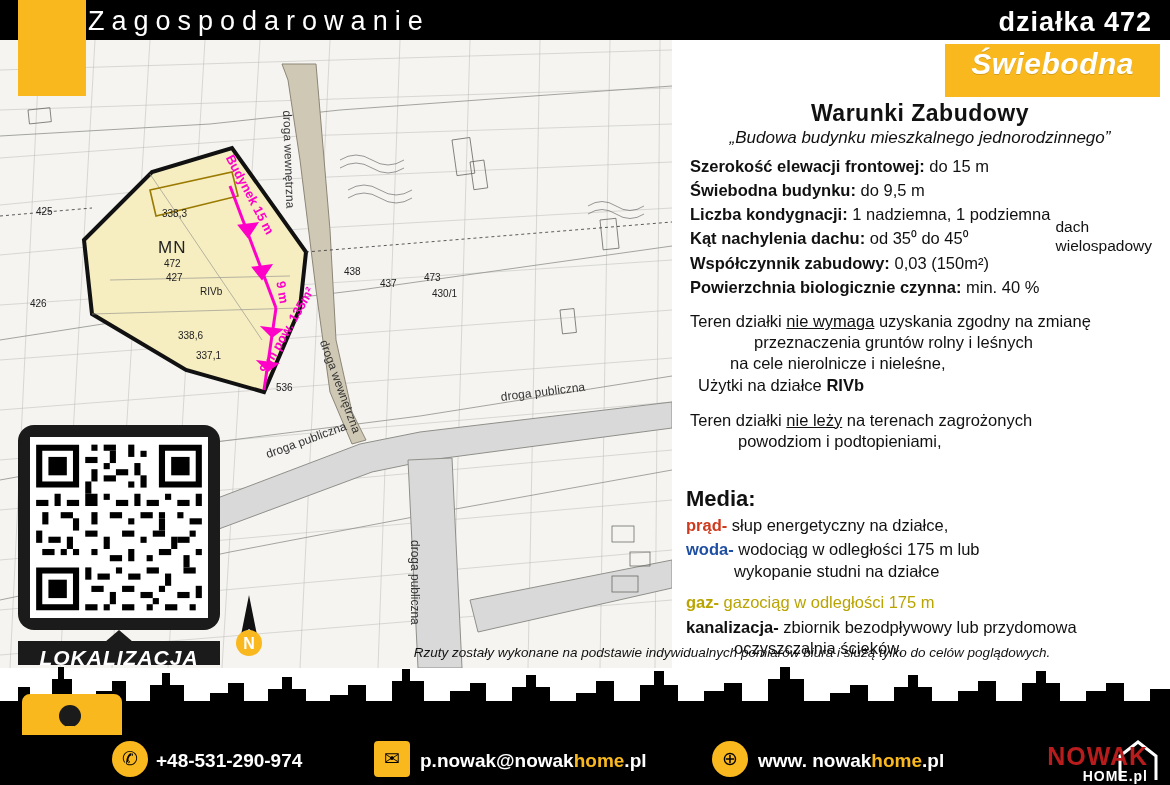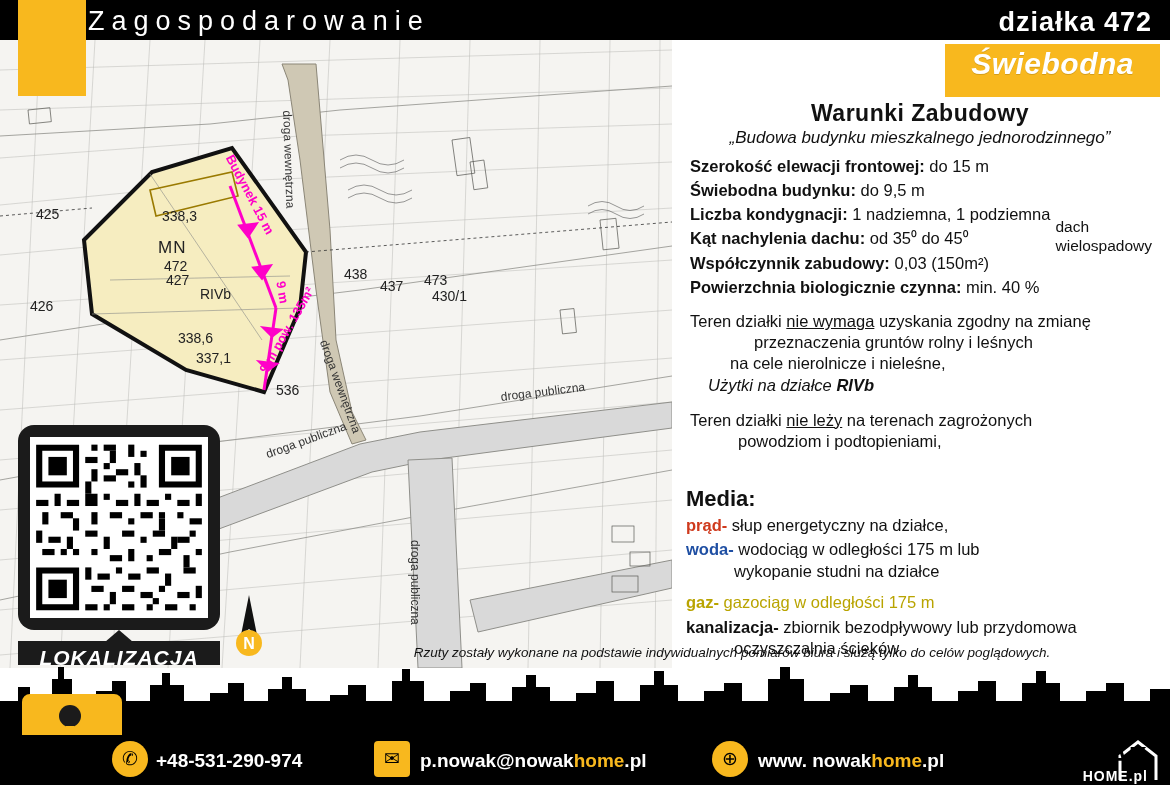--- a/index.html
+++ b/index.html
@@ -85,21 +85,21 @@
   .wz-line { font-size:16.5px; margin:3.5px 0 3.5px 8px; line-height:1.25; }
   .wz-line b { font-weight:700; }
   .dach-note {
     position:absolute; right:18px; top:122px;
     font-size:15.5px; line-height:1.2; text-align:left;
   }
   .para { font-size:16.5px; line-height:1.28; margin-top:14px; margin-left:8px; }
   .para .u { text-decoration:underline; }
   .indent1 { margin-left:64px; display:block; }
   .indent2 { margin-left:40px; display:block; }
-  .indent3 { margin-left:18px; display:block;font-style:italic; }
+  .indent3 { margin-left:8px; display:block; }
   .indent4 { margin-left:48px; display:block; }
   .media-title { font-size:22px; font-weight:700; margin-top:34px; margin-left:4px; }
   .media-line { font-size:16.5px; margin:3px 0 3px 4px; line-height:1.3; }
   .c-prad { color:#cf3a1d; font-weight:700; }
   .c-woda { color:#1f4fa3; font-weight:700; }
   .c-gaz  { color:#b9a400; font-weight:700; }
   .c-kan  { font-weight:700; color:#111; }
   .media-cont { margin-left:48px; display:block; }
 
   
@@ -112,29 +112,29 @@
   .skyline { position:absolute; left:0; top:655px; width:1170px; height:80px; }
   .footer {
     position:absolute; left:0; top:735px; width:1170px; height:50px; background:#000;
   }
   .foot-item { position:absolute; color:#fff; font-size:19px; font-weight:700; top:15px; }
   .foot-icon {
     position:absolute; top:6px; width:36px; height:36px; border-radius:50%;
     background:#f8b81e; color:#000; text-align:center; line-height:36px; font-size:19px;
   }
   .brand-yellow { color:#f8b81e; }
-  .logo-name { position:absolute; right:22px; top:742px; font-size:25px; font-weight:700; letter-spacing:1px; color:#000000;}
+  .logo-name { position:absolute; right:22px; top:742px; font-size:25px; font-weight:700; letter-spacing:1px; color:#b91c1c;}
   .logo-sub { position:absolute; right:22px; top:768px; font-size:14px; font-weight:700; color:#fff; letter-spacing:1px;padding-left:40px;}
   .logo-house { position:absolute; right:4px; top:740px; }
 
   
   .avatar { position:absolute; left:22px; top:690px; width:90px; height:80px; }
 
   
-  .mlabel { position:absolute; font-size:14px; color:#222; font-family:"Liberation Sans", sans-serif;}
+  .mlabel { position:absolute; font-size:10px; color:#222; font-family:"Liberation Sans", sans-serif;}
   .road-label { position:absolute; font-size:12px; color:#333; font-weight:400; }
 </style>
 </head>
 <body>
 
 <div class="page">
 
   <div class="map">
     <svg width="672" height="628" viewBox="0 0 672 628">
       <rect x="0" y="0" width="672" height="628" fill="#f5f4f1"></rect>

